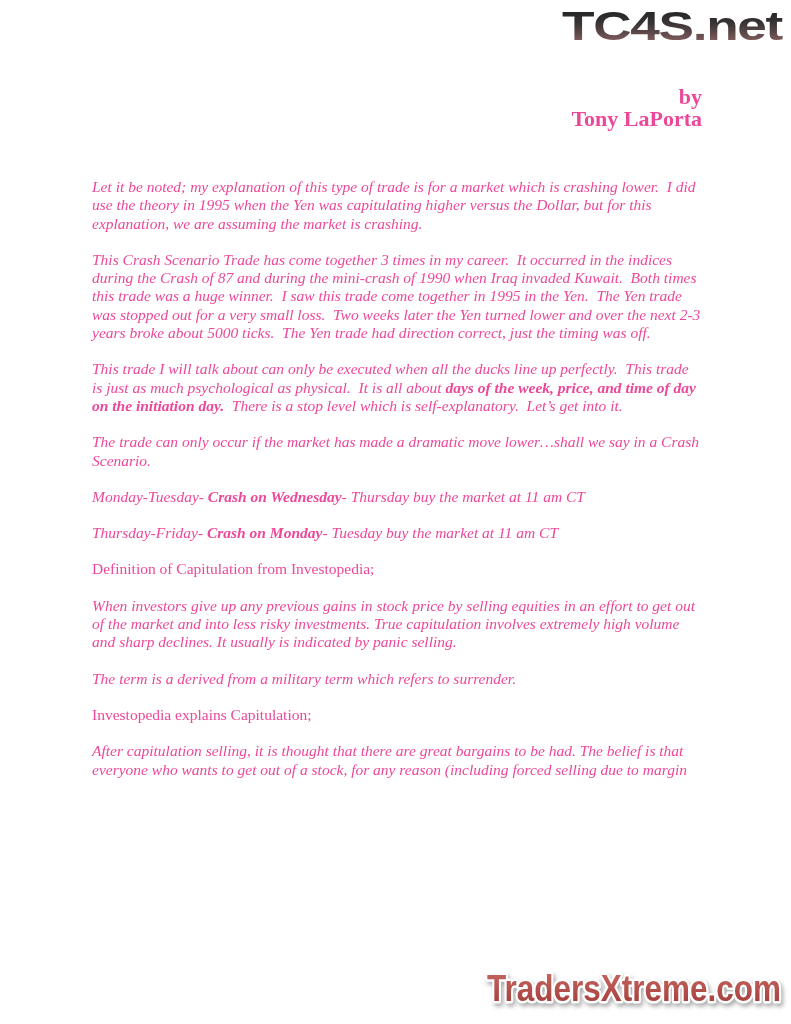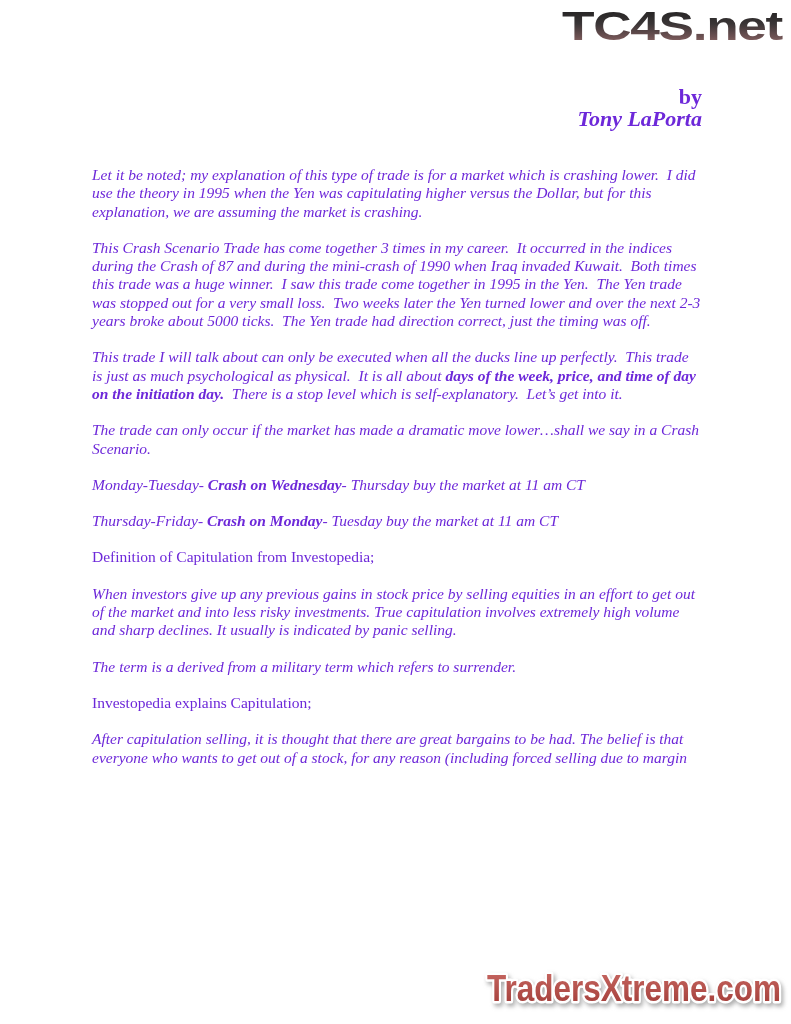--- a/index.html
+++ b/index.html
@@ -3,21 +3,21 @@
 <meta charset="utf-8">
 <style>
   html, body { margin: 0; padding: 0; background: #ffffff; }
   .page {
     position: relative;
     width: 791px;
     height: 1024px;
     background: #ffffff;
     overflow: hidden;
     font-family: "Liberation Serif", serif;
-    color: #6d28d9;
+    color: #ec4899;
   }
   .top-logo { position: absolute; top: 3px; right: 5px; }
   .bottom-logo { position: absolute; bottom: 4px; right: 3px; margin-left: 36px; }
   .content {
     position: absolute;
     left: 92px; top: 0;
     width: 610px;
     padding-top: 86px;
   }
   .title {
@@ -29,21 +29,21 @@
     white-space: pre-wrap;
   }
   .byline, .author {
     text-align: right;
     font-weight: bold;
     font-size: 22px;
     line-height: 22px;
     margin: 0;
     white-space: pre-wrap;
   }
-  .author { margin-bottom: 36px; font-style: italic; }
+  .author { margin-bottom: 48px; }
   .para {
     font-size: 15.5px;
     line-height: 18.3px;
     margin: 0 0 18px 0;
     white-space: pre-wrap;
     font-style: italic;
   }
   .para b { font-weight: bold; }
   .subhead {
     font-size: 15.5px;

